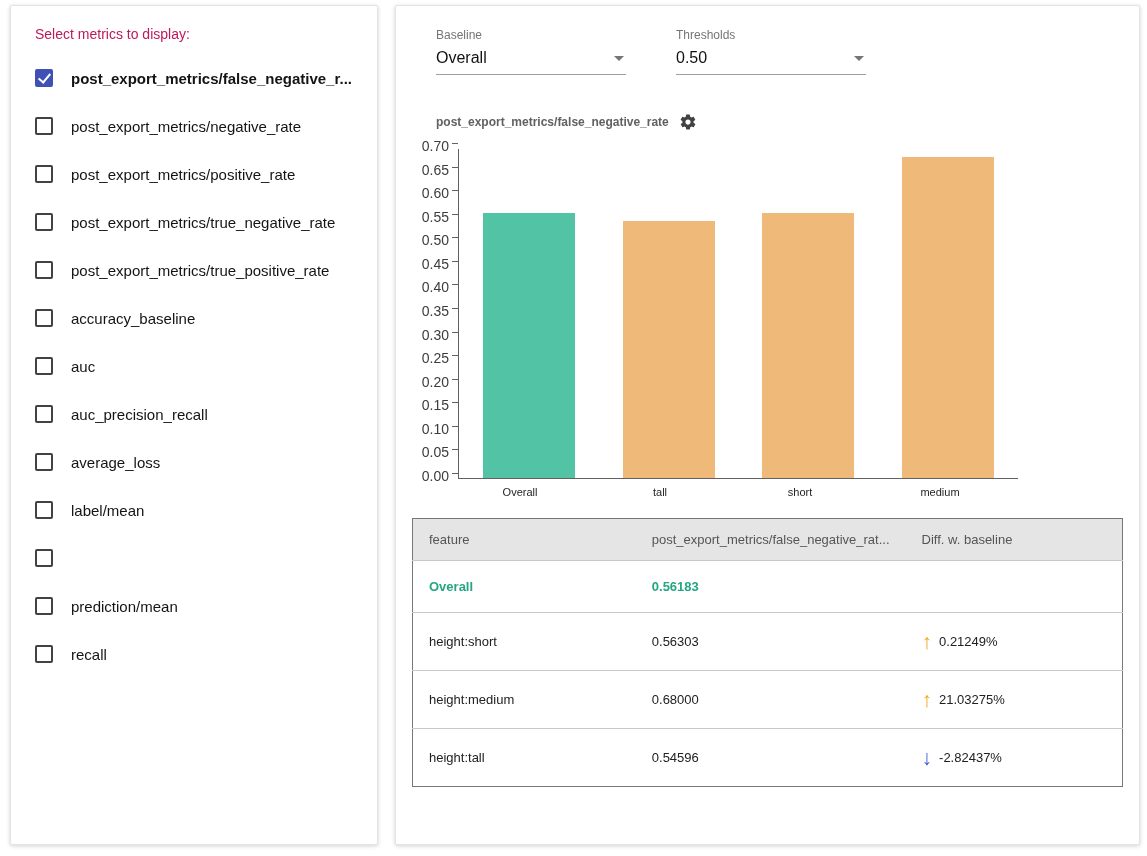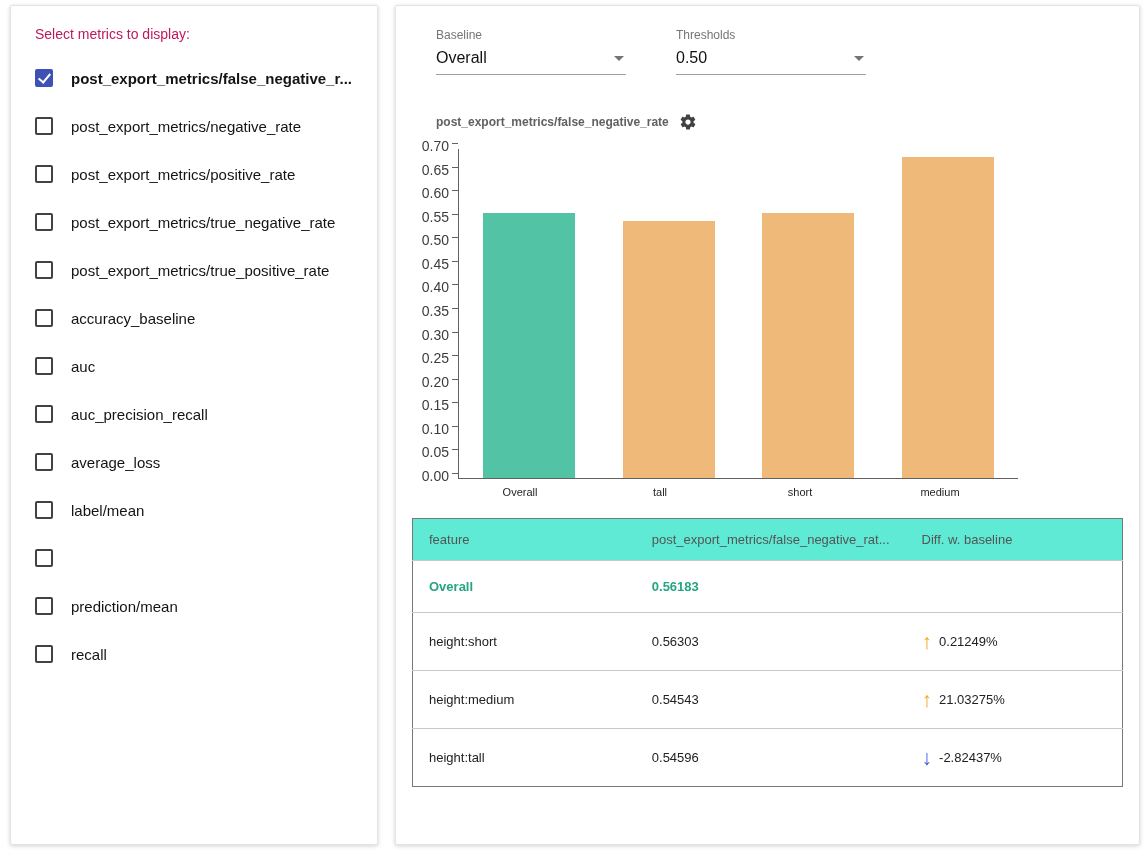--- a/index.html
+++ b/index.html
@@ -75,21 +75,21 @@
   .bar { width: 92px; cursor: pointer; }
   .x-labels { display: flex; width: 560px; margin-left: 38px; }
   .xlabel { flex: 1; text-align: center; font-size: 11px; color: #1f1f1f; padding-top: 7px; }
 
   
   .metrics-table {
     width: 100%; border-collapse: collapse; margin-top: 20px;
     border: 1px solid #777;
   }
   .metrics-table th {
-    background: #5eead4; text-align: left; font-weight: normal;
+    background: #e5e5e5; text-align: left; font-weight: normal;
     font-size: 13px; color: #555; padding: 13px 16px;
   }
   .metrics-table th:nth-child(1) { width: 34%; }
   .metrics-table th:nth-child(2) { width: 33%; }
   .metrics-table th:nth-child(3) { width: 33%; }
   .metrics-table td {
     font-size: 13px; color: #212121; padding: 18px 16px;
     border-top: 1px solid #c9c9c9; background: #fff;
   }
   tr.baseline-row td { color: var(--baseline-text); font-weight: bold; }
@@ -247,21 +247,21 @@
             <td>0.56303</td>
             <td>
               <span class="diff-cell">
                 <span class="diff-arrow up">↑</span>
                 <span>0.21249%</span>
               </span>
             </td>
           </tr>
           <tr class="">
             <td>height:medium</td>
-            <td>0.54543</td>
+            <td>0.68000</td>
             <td>
               <span class="diff-cell">
                 <span class="diff-arrow up">↑</span>
                 <span>21.03275%</span>
               </span>
             </td>
           </tr>
           <tr class="">
             <td>height:tall</td>
             <td>0.54596</td>

